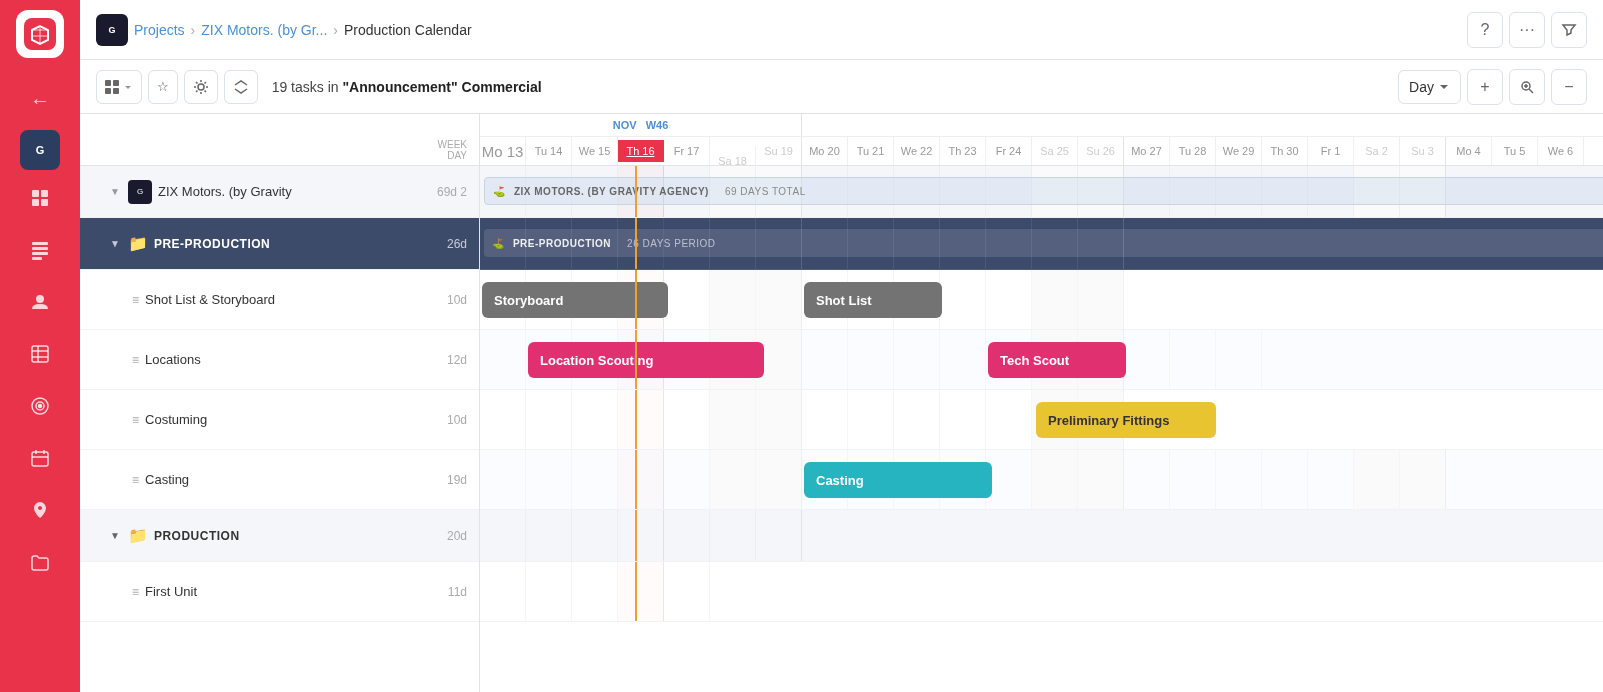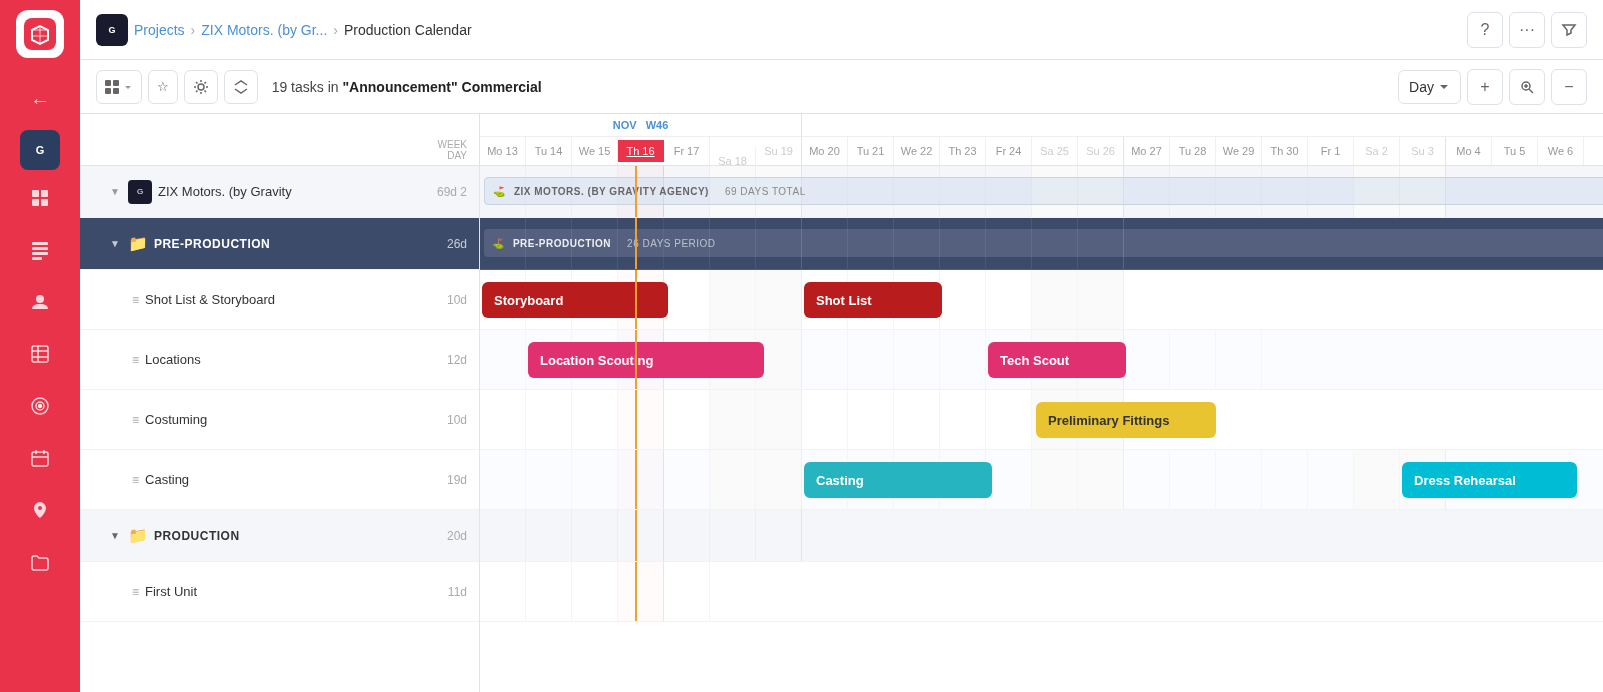--- a/index.html
+++ b/index.html
@@ -207,21 +207,21 @@
       align-items: center;
       padding: 0 12px;
       font-size: 13px;
       font-weight: 600;
       color: white;
       cursor: pointer;
       top: 12px;
       white-space: nowrap;
       overflow: hidden;
     }
-    .bar-purple { background: #b91c1c; }
+    .bar-purple { background: #737373; }
     .bar-pink { background: #e03070; }
     .bar-orange { background: #f0922c; }
     .bar-teal { background: #26b5c0; }
   </style>
 </head>
 <body>
 
 <div class="sidebar">
   <div class="sidebar-logo">
     <svg viewBox="0 0 32 32" fill="none">
@@ -434,21 +434,21 @@
           <div style="display:flex;border-bottom:1px solid #eee;height:24px;">
 
             <div style="width:322px;text-align:center;border-right:1px solid #e0e4ea;font-size:11px;font-weight:600;color:#4a90d9;padding:3px 0;display:flex;align-items:center;justify-content:center;">NOV &nbsp; W46</div>
 
 
 
             <div style="flex:1;text-align:center;font-size:11px;color:#aaa;padding:3px 0;display:flex;align-items:center;justify-content:center;"></div>
           </div>
 
           <div style="display:flex;height:28px;align-items:center;">
-            <div style="width:46px;text-align:center;font-size:11px;color:#999;border-right:1px solid #f0f0f0;height:100%;display:flex;align-items:center;justify-content:center;">Mo 13</div>
+            <div style="width:46px;text-align:center;font-size:15px;color:#999;border-right:1px solid #f0f0f0;height:100%;display:flex;align-items:center;justify-content:center;">Mo 13</div>
             <div style="width:46px;text-align:center;font-size:11px;color:#999;border-right:1px solid #f0f0f0;height:100%;display:flex;align-items:center;justify-content:center;">Tu 14</div>
             <div style="width:46px;text-align:center;font-size:11px;color:#999;border-right:1px solid #f0f0f0;height:100%;display:flex;align-items:center;justify-content:center;">We 15</div>
             <div style="width:46px;text-align:center;font-size:11px;background:#e8334a;color:white;border-radius:0;height:22px;margin:2px 0;display:flex;align-items:center;justify-content:center;border-right:1px solid rgba(232,51,74,0.3);text-decoration:underline;">Th 16</div>
             <div style="width:46px;text-align:center;font-size:11px;color:#999;border-right:1px solid #f0f0f0;height:100%;display:flex;align-items:center;justify-content:center;">Fr 17</div>
             <div style="width:46px;text-align:center;font-size:11px;color:#ccc;border-right:1px solid #f0f0f0;height:100%;display:flex;align-items:center;justify-content:center;margin-top:20px;">Sa 18</div>
             <div style="width:46px;text-align:center;font-size:11px;color:#ccc;border-right:1px solid #e0e4ea;height:100%;display:flex;align-items:center;justify-content:center;">Su 19</div>
             <div style="width:46px;text-align:center;font-size:11px;color:#999;border-right:1px solid #f0f0f0;height:100%;display:flex;align-items:center;justify-content:center;">Mo 20</div>
             <div style="width:46px;text-align:center;font-size:11px;color:#999;border-right:1px solid #f0f0f0;height:100%;display:flex;align-items:center;justify-content:center;">Tu 21</div>
             <div style="width:46px;text-align:center;font-size:11px;color:#999;border-right:1px solid #f0f0f0;height:100%;display:flex;align-items:center;justify-content:center;">We 22</div>
             <div style="width:46px;text-align:center;font-size:11px;color:#999;border-right:1px solid #f0f0f0;height:100%;display:flex;align-items:center;justify-content:center;">Th 23</div>
@@ -624,21 +624,20 @@
               <div style="width:46px;height:100%;border-right:1px solid #f5f5f5;flex-shrink:0;"></div>
               <div style="width:46px;height:100%;border-right:1px solid #f5f5f5;flex-shrink:0;"></div>
               <div style="width:46px;height:100%;border-right:1px solid #f5f5f5;flex-shrink:0;"></div>
               <div style="width:46px;height:100%;border-right:1px solid #f5f5f5;flex-shrink:0;background:#fafafa;"></div>
               <div style="width:46px;height:100%;border-right:1px solid #eee;flex-shrink:0;background:#fafafa;"></div>
           </div>
           <div style="position:absolute;top:0;bottom:0;left:155px;width:2px;background:#f0a030;z-index:5;"></div>
 
           <div class="gantt-bar bar-teal" style="left:324px;width:188px;">Casting</div>
 
-          <div class="gantt-bar" style="left:922px;width:175px;background:#00bcd4;">Dress Rehearsal</div>
         </div>
 
         <div style="height:52px;border-bottom:1px solid #f0f2f5;background:#f5f6fa;position:relative;">
           <div style="position:absolute;inset:0;display:flex;pointer-events:none;">
             <div style="width:46px;height:100%;border-right:1px solid #eee;flex-shrink:0;"></div>
               <div style="width:46px;height:100%;border-right:1px solid #eee;flex-shrink:0;"></div>
               <div style="width:46px;height:100%;border-right:1px solid #eee;flex-shrink:0;"></div>
               <div style="width:46px;height:100%;border-right:1px solid rgba(232,51,74,0.15);flex-shrink:0;"></div>
               <div style="width:46px;height:100%;border-right:1px solid #eee;flex-shrink:0;"></div>
               <div style="width:46px;height:100%;border-right:1px solid #eee;flex-shrink:0;"></div>

